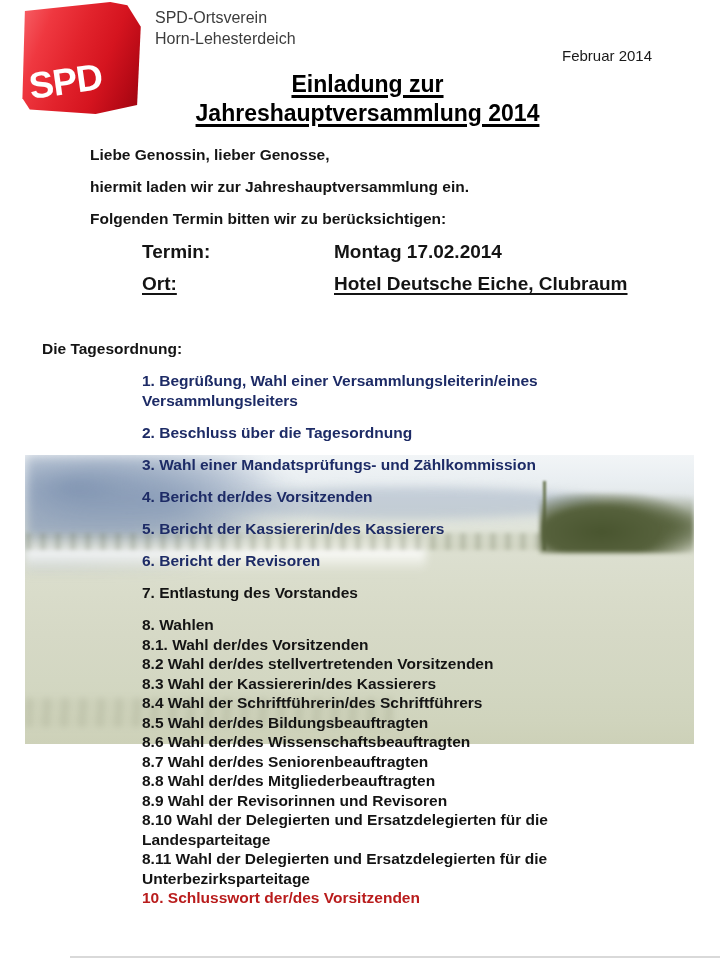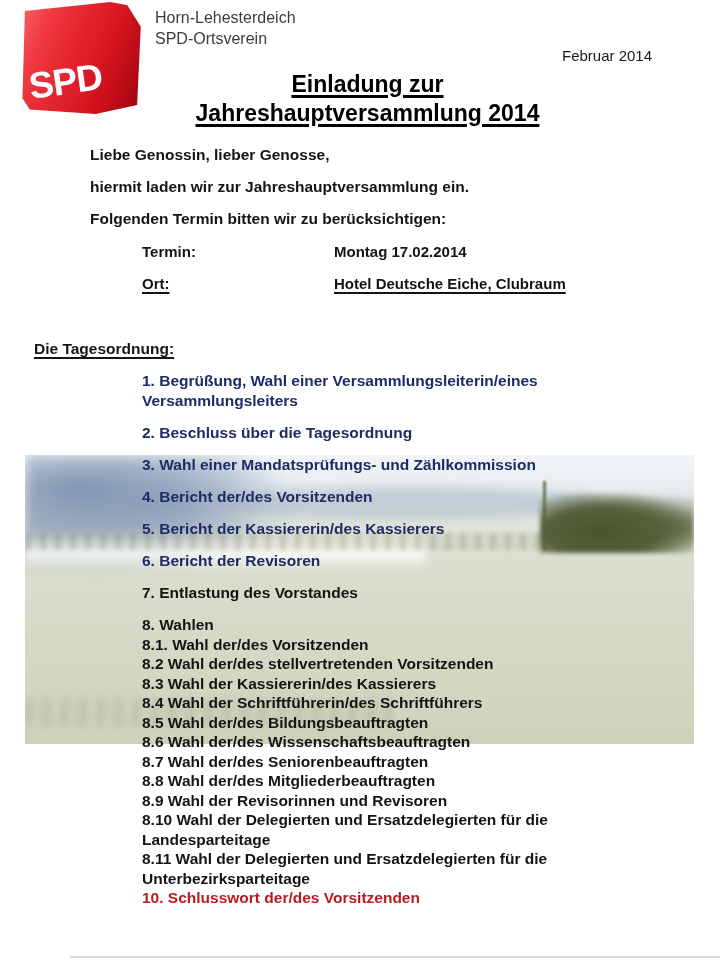--- a/index.html
+++ b/index.html
@@ -23,28 +23,28 @@
   .doc-date{position:absolute;left:562px;top:47px;font-size:15px;color:#1a1a1a;}
   .doc-title{
     position:absolute;left:0;right:0;top:70px;text-align:center;padding-left:15px;
     font-size:23px;font-weight:bold;line-height:29px;color:#000000;
   }
   .doc-title .u-title{text-decoration:underline;text-decoration-thickness:2.5px;text-underline-offset:3px;}
   
   .intro-line{position:absolute;left:42px;font-size:15.5px;font-weight:bold;line-height:18px;margin-left:48px;}
   .intro-1{top:146px;} .intro-2{top:178px;} .intro-3{top:210px;}
   
-  .meeting{position:absolute;left:142px;top:243px;font-size:15px;font-weight:bold;}
+  .meeting{position:absolute;left:142px;top:243px;font-size:19px;font-weight:bold;}
   .meeting-row{display:flex;line-height:18px;margin-bottom:14px;}
   .meeting-label{width:192px;}
   .u2{text-decoration:underline;text-decoration-thickness:2px;text-underline-offset:3px;}
   
   .agenda-heading{
-    position:absolute;left:34px;top:340px;font-size:15.5px;font-weight:bold;
-    text-decoration:underline;text-decoration-thickness:2px;text-underline-offset:3px;
+    position:absolute;left:42px;top:340px;font-size:15.5px;font-weight:bold;
+    text-decoration-thickness:2px;text-underline-offset:3px;
   }
   .agenda{position:absolute;left:142px;top:371px;width:457px;font-size:15.5px;font-weight:bold;z-index:2;}
   .agenda-item.para{line-height:20px;margin:0 0 12px 0;}
   .agenda-item.line{line-height:19.5px;margin:0;}
   .agenda-item.gap-top{margin-top:16px;}
   
   .photo{position:absolute;left:25px;top:455px;width:669px;height:289px;overflow:hidden;z-index:0;}
   .ph-base{
     position:absolute;inset:0;
     background:linear-gradient(180deg,#f2f5f7 0%,#eaeff2 8%,#e3e8ea 15%,#dfe3d8 26%,#dcdfd0 34%,#d9dcca 48%,#d6d9c6 62%,#d3d7c2 78%,#d0d4bd 92%,#cdd1b8 100%);
@@ -100,22 +100,22 @@
 
   <div class="content">
 
     <div class="spd-logo">
       <div class="spd-cube">
         <span class="spd-text">SPD</span>
       </div>
     </div>
 
     <div class="org-name">
+      <div>SPD-Ortsverein</div>
       <div>Horn-Lehesterdeich</div>
-      <div>SPD-Ortsverein</div>
     </div>
 
     <div class="doc-date">Februar 2014</div>
 
     <div class="doc-title">
       <div><span class="u-title">Einladung zur</span></div>
       <div><span class="u-title">Jahreshauptversammlung 2014</span></div>
     </div>
 
     <div class="intro-line intro-1">Liebe Genossin, lieber Genosse,</div>

